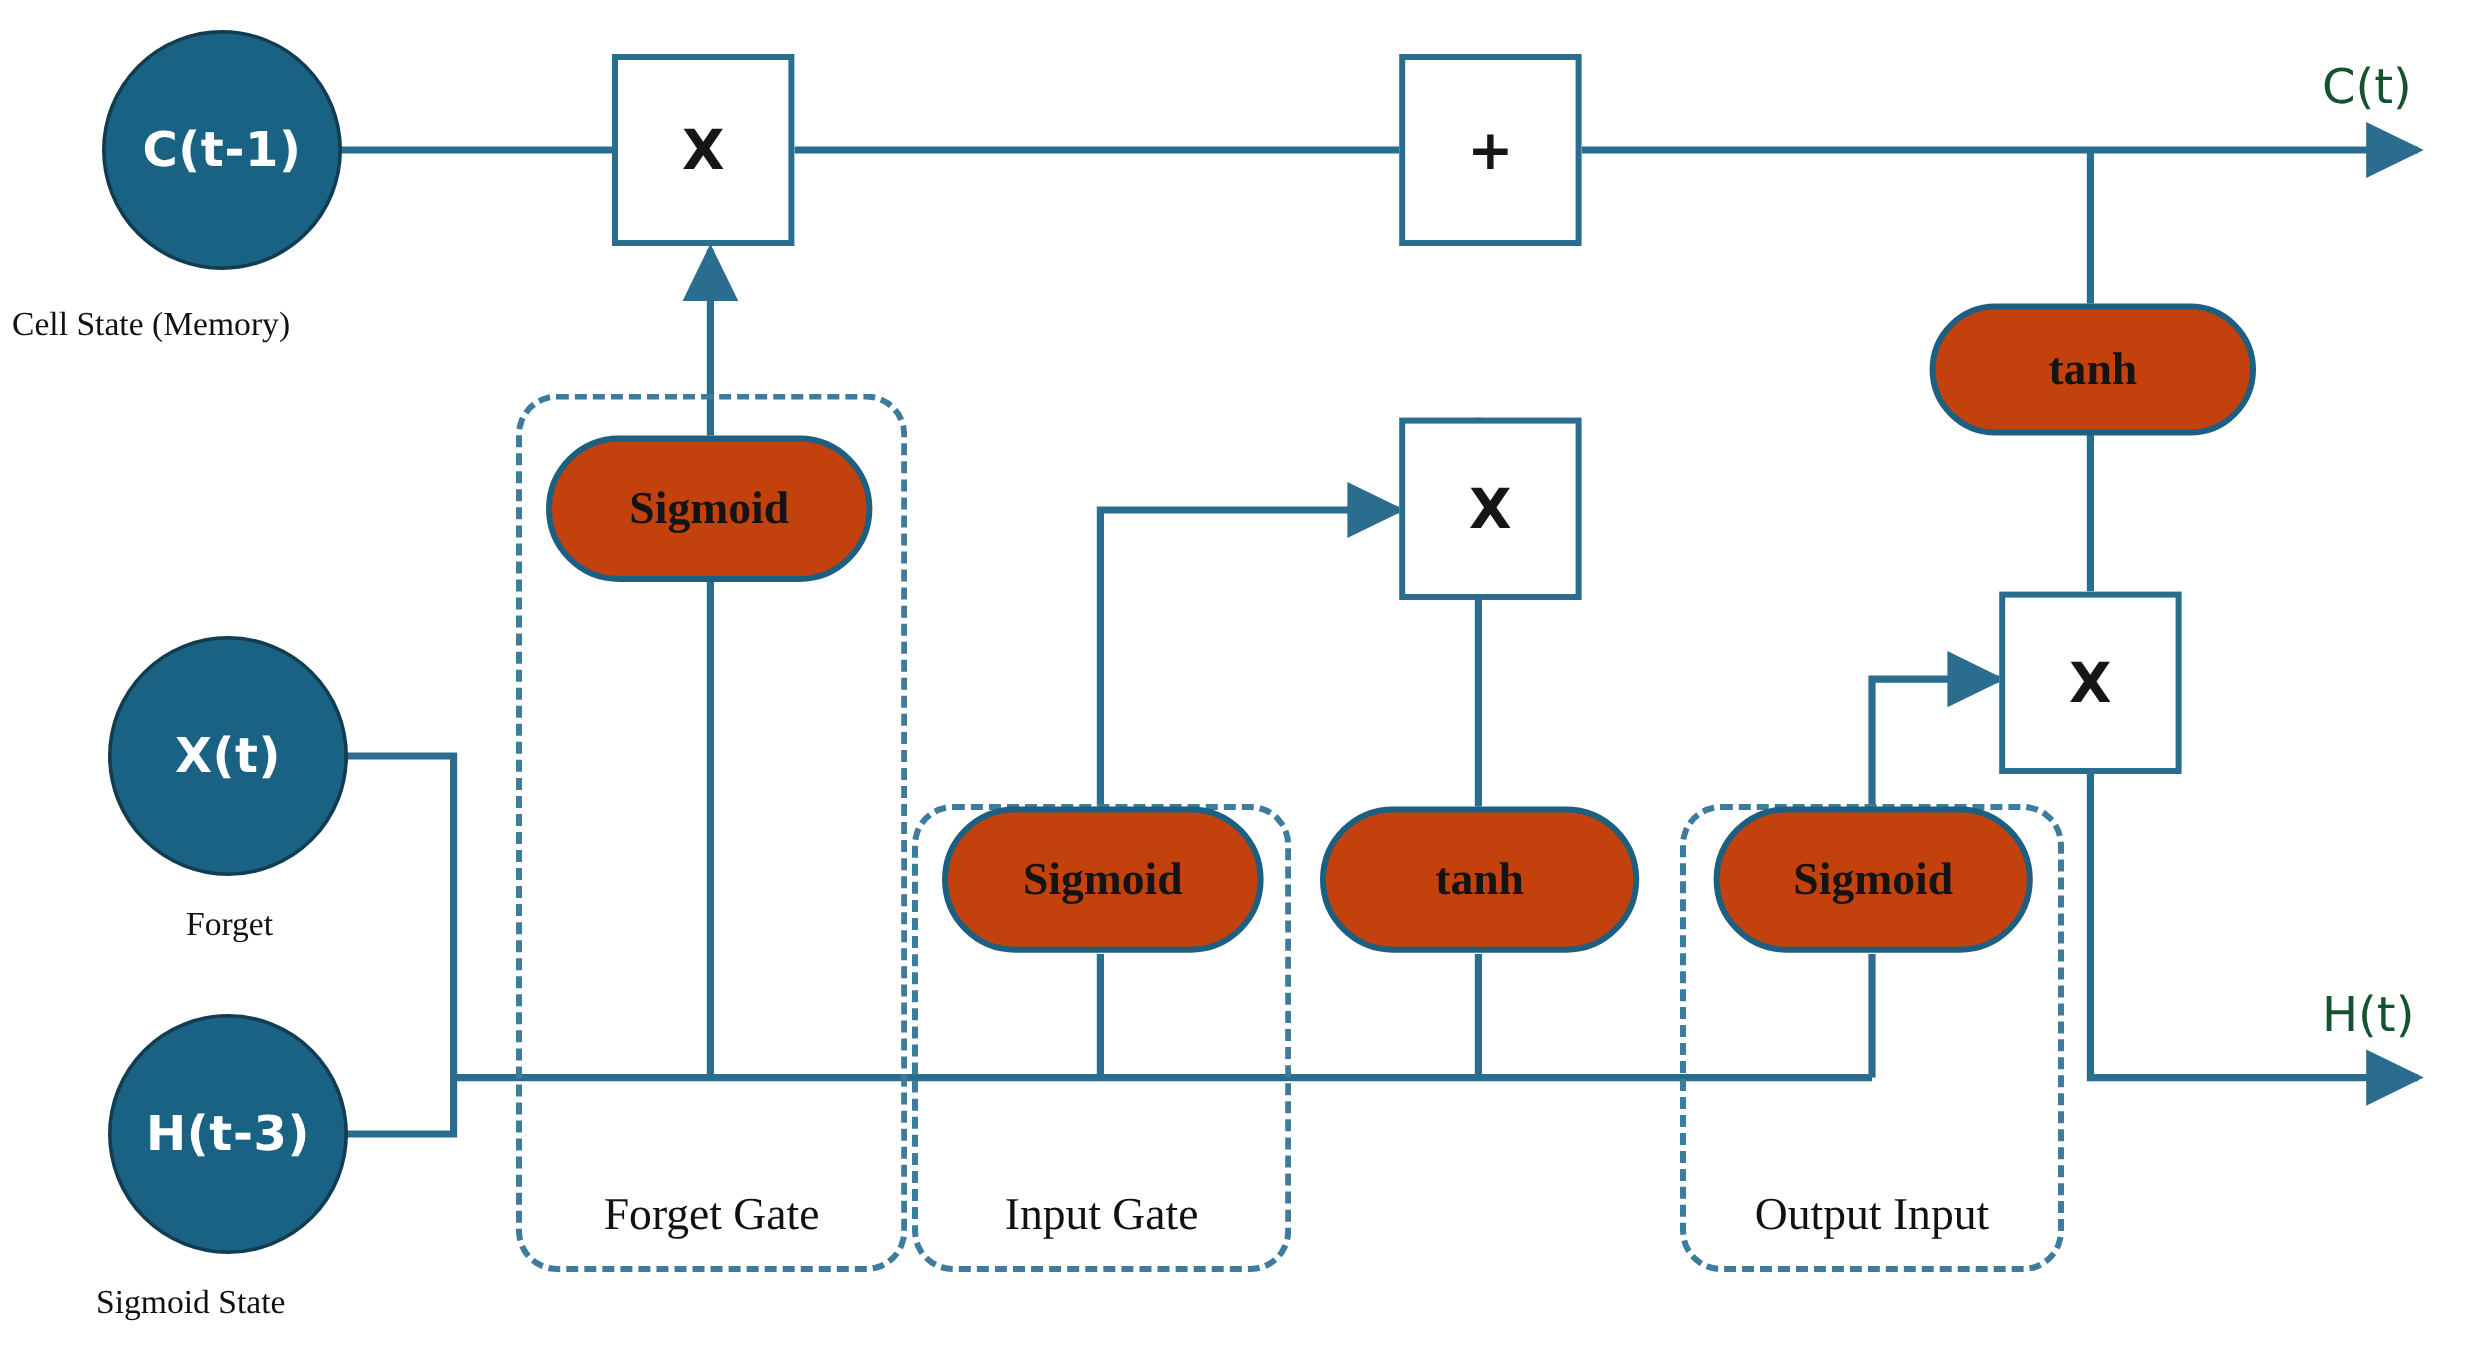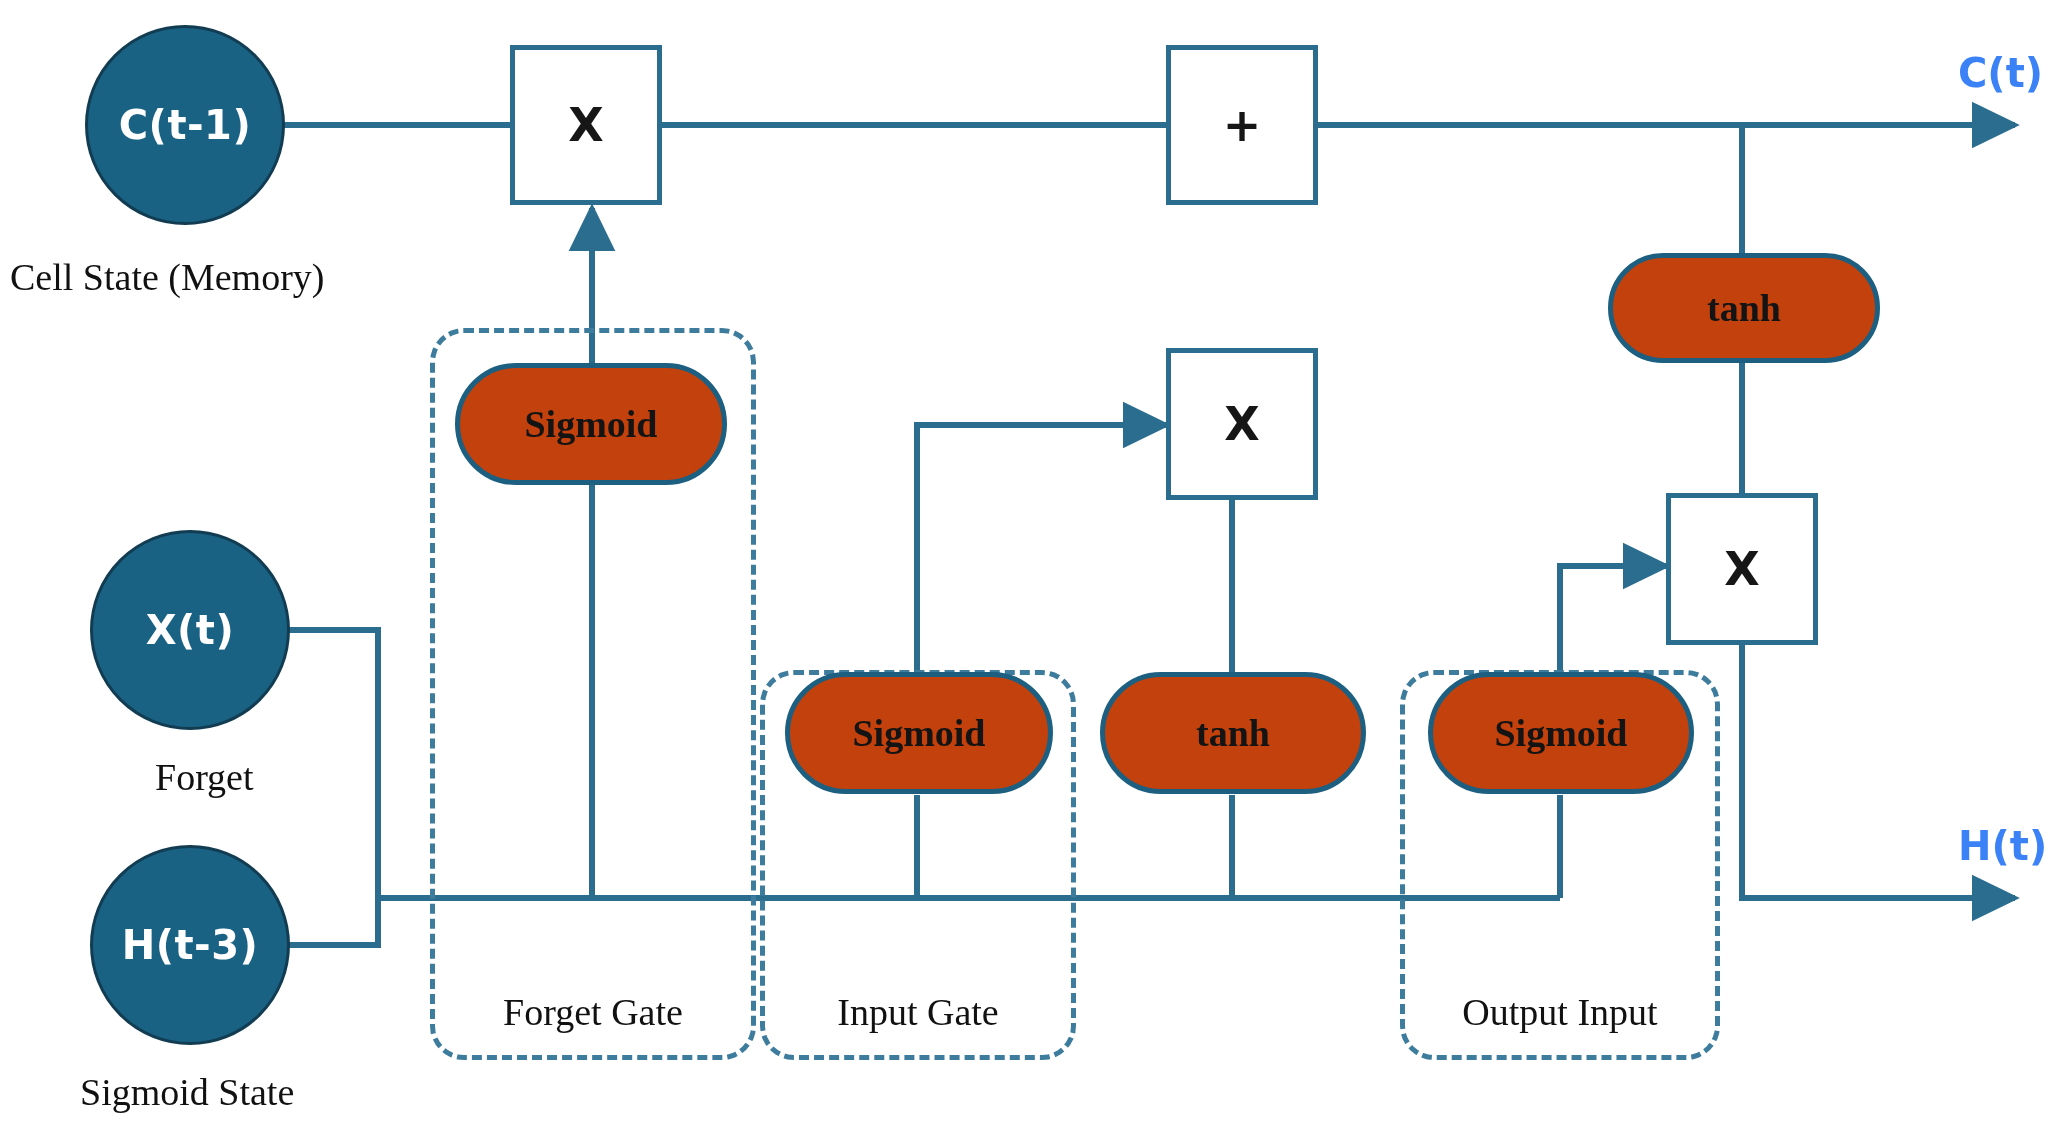--- a/index.html
+++ b/index.html
@@ -45,39 +45,38 @@
     position:absolute;
     box-sizing:border-box;
     border:5px dashed #3d7c9c;
     border-radius:34px;
     background:transparent;
   }
   .serif-label{
     position:absolute;
     color:#111111;
     font-family:"Liberation Serif", serif;
-    font-size:38px;
+    font-size:28px;
     white-space:nowrap;
   }
   .gate-caption{
     position:absolute;
     color:#111111;
     font-family:"Liberation Serif", serif;
     font-size:38px;
     white-space:nowrap;
     text-align:center;
   }
   .io-label{
     position:absolute;
-    color:#3b82f6;
+    color:#14532d;
     font-family:"DejaVu Sans", sans-serif;
     font-size:40px;
-    font-weight:700;
+    font-weight:400;
     white-space:nowrap;
-    margin-left:23px;
   }
 </style>
 </head>
 <body>
 
 <div id="stage">
 
   <svg id="wires" viewBox="0 0 2057 1124" xmlns="http://www.w3.org/2000/svg">
     <defs>
       <marker id="arw" markerWidth="9" markerHeight="9" refX="7.2" refY="4.5" orient="auto" markerUnits="strokeWidth">

